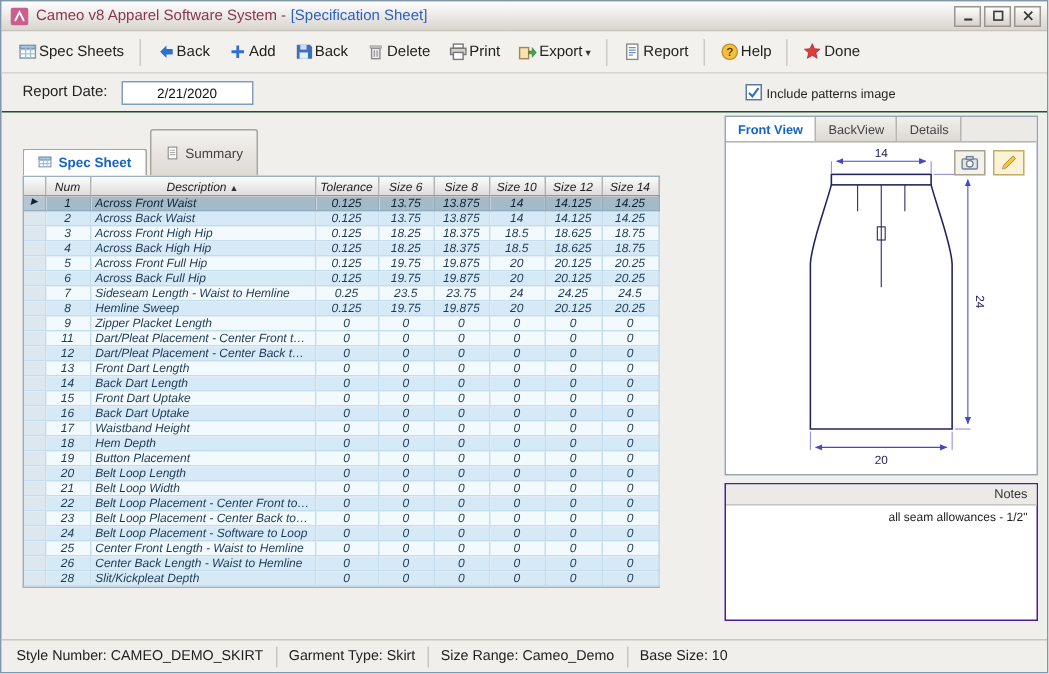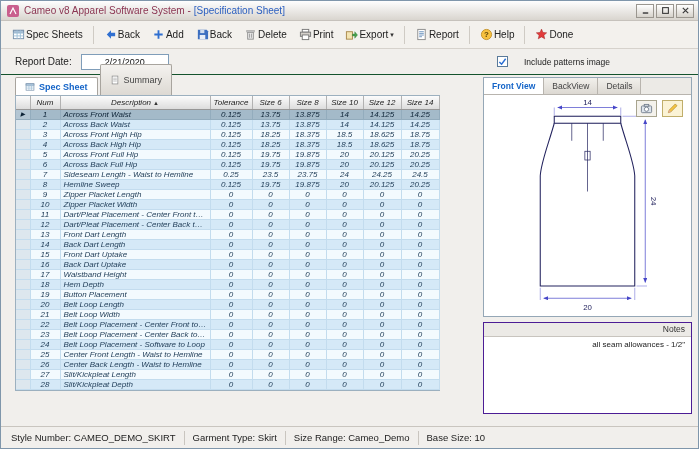--- a/index.html
+++ b/index.html
@@ -25,28 +25,28 @@
   .ticon.small svg { width:10px; height:10px; }
   .tlabel { font-size:10px; color:#222; white-space:nowrap; }
   .caret { font-size:7px; color:#333; margin-left:1px; }
   .tsep { width:1px; height:18px; background:#cfcbc4; margin:0 4px; }
 
   
   .report-row { flex:0 0 26px; display:flex; align-items:center; padding-left:14px; border-bottom:1px solid #14532d; }
   .report-label { font-size:10px; color:#222; margin-right:9px; }
   .date-field { width:88px; height:16px; background:#fff; border:1px solid #7f9db9; font-size:9px; color:#111; display:flex; align-items:center; justify-content:center; }
   .report-spacer { flex:1; }
-  .include-group { width:211px; display:flex; align-items:center; gap:16px; margin-right:6px;padding-left:16px; }
+  .include-group { width:211px; display:flex; align-items:center; gap:3px; margin-right:6px;padding-left:16px; }
   .checkbox { width:11px; height:11px; border:1px solid #5a7a9a; background:#fff; display:flex; align-items:center; justify-content:center; }
   .checkbox svg { width:9px; height:9px; display:block; }
   .include-label { font-size:8.5px; color:#222; }
 
   
   .main { flex:1; display:flex; padding:2px 6px 12px 6px; gap:6px; min-height:0; }
-  .left-col { flex:0 0 470px; display:flex; flex-direction:column; padding-left:8px; min-height:0; }
+  .left-col { flex:0 0 470px; display:flex; flex-direction:column; padding-left:8px; min-height:0;justify-content:center; }
   .right-col { flex:1; display:flex; flex-direction:column; min-width:0; min-height:0;text-align:right; }
 
   
   .tabs { display:flex; align-items:flex-end; height:18px; }
   .tab { display:flex; align-items:center; gap:4px; height:31px; padding:1px 9px; font-size:9px; color:#444;
          background:linear-gradient(#f4f2ef,#ddd9d3); border:1px solid #a8a49e; border-bottom:none; border-radius:2px 2px 0 0; margin-right:2px; }
   .tab.active { height:18px; background:#fff; color:#1464c8; font-weight:bold; position:relative; z-index:2; }
 
   
   .grid-wrap { width:425px; border:1px solid #9cb0bf; background:#fff; z-index:1; }
@@ -375,31 +375,20 @@
                 <td class="sel-cell"></td>
                 <td class="c">9</td>
                 <td class="d">Zipper Placket Length</td>
                 <td class="c">0</td>
                 <td class="c">0</td>
                 <td class="c">0</td>
                 <td class="c">0</td>
                 <td class="c">0</td>
                 <td class="c">0</td>
               </tr>
-              <tr class="even">
-                <td class="sel-cell"></td>
-                <td class="c">10</td>
-                <td class="d">Zipper Placket Width</td>
-                <td class="c">0</td>
-                <td class="c">0</td>
-                <td class="c">0</td>
-                <td class="c">0</td>
-                <td class="c">0</td>
-                <td class="c">0</td>
-              </tr>
               <tr class="odd">
                 <td class="sel-cell"></td>
                 <td class="c">11</td>
                 <td class="d">Dart/Pleat Placement - Center Front to D...</td>
                 <td class="c">0</td>
                 <td class="c">0</td>
                 <td class="c">0</td>
                 <td class="c">0</td>
                 <td class="c">0</td>
                 <td class="c">0</td>
@@ -555,31 +544,20 @@
                 <td class="c">0</td>
                 <td class="c">0</td>
                 <td class="c">0</td>
                 <td class="c">0</td>
                 <td class="c">0</td>
               </tr>
               <tr class="even">
                 <td class="sel-cell"></td>
                 <td class="c">26</td>
                 <td class="d">Center Back Length - Waist to Hemline</td>
-                <td class="c">0</td>
-                <td class="c">0</td>
-                <td class="c">0</td>
-                <td class="c">0</td>
-                <td class="c">0</td>
-                <td class="c">0</td>
-              </tr>
-              <tr class="odd">
-                <td class="sel-cell"></td>
-                <td class="c">27</td>
-                <td class="d">Slit/Kickpleat Length</td>
                 <td class="c">0</td>
                 <td class="c">0</td>
                 <td class="c">0</td>
                 <td class="c">0</td>
                 <td class="c">0</td>
                 <td class="c">0</td>
               </tr>
               <tr class="even">
                 <td class="sel-cell"></td>
                 <td class="c">28</td>

